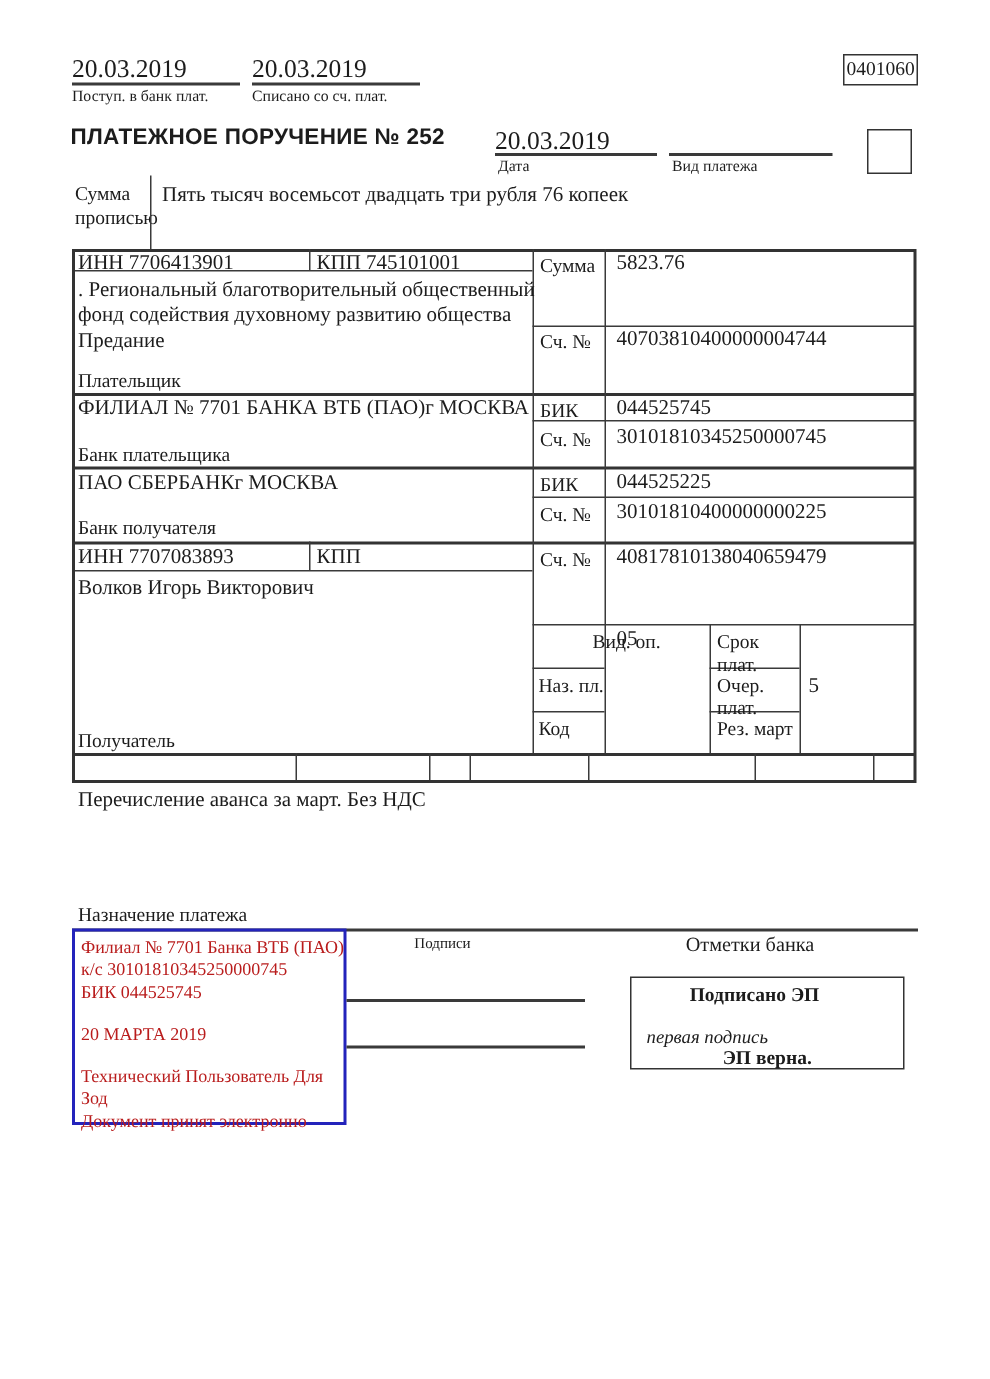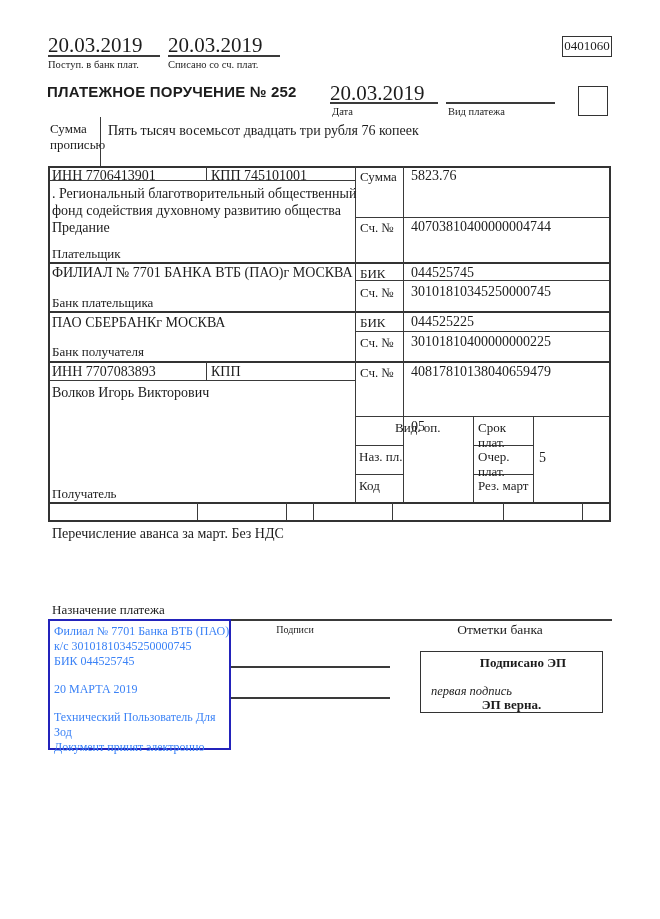--- a/index.html
+++ b/index.html
@@ -3,28 +3,28 @@
 <meta charset="utf-8">
 <style>
   html,body{margin:0;padding:0;background:#ffffff;}
   .page{position:relative;width:660px;height:919px;background:#ffffff;
         font-family:"Liberation Serif","DejaVu Serif",serif;color:#1c1c1c;overflow:hidden;}
   .abs{position:absolute;}
   .hl{position:absolute;background:#3a3a3a;height:1px;}
   .hl2{position:absolute;background:#333333;height:2px;}
   .vl{position:absolute;background:#3a3a3a;width:1px;}
   .vl2{position:absolute;background:#333333;width:2px;}
-  .t15{font-size:21px;line-height:17px;}
+  .t15{font-size:17px;line-height:17px;}
   .t14{font-size:14px;line-height:16px;}
   .t13{font-size:13px;line-height:15px;}
   .t10{font-size:10.5px;line-height:12px;}
   .title{font-family:"Liberation Sans","DejaVu Sans",sans-serif;font-weight:bold;font-size:15px;line-height:17px;letter-spacing:.2px;}
   .box{position:absolute;border:1.5px solid #333;box-sizing:border-box;}
   .bluebox{position:absolute;border:2px solid #2323bb;box-sizing:border-box;}
-  .blue{color:#3b82f6;font-size:12px;line-height:14px;white-space:nowrap;}
+  .blue{color:#b91c1c;font-size:12px;line-height:14px;white-space:nowrap;}
   .center{text-align:center;}
   .bold{font-weight:bold;}
   .ital{font-style:italic;}
   .wrapname{width:305px;}
   .nowrap{white-space:nowrap;}
 </style>
 </head>
 <body>
 
 <div class="page">
@@ -139,17 +139,17 @@
   <div class="abs blue" style="left:54px;top:710px;">Технический Пользователь Для</div>
   <div class="abs blue" style="left:54px;top:725px;">Зод</div>
   <div class="abs blue" style="left:54px;top:740px;">Документ принят электронно</div>
 
   <div class="abs t13 center" style="left:230px;top:622px;width:130px;font-size:10px;">Подписи</div>
   <div class="hl" style="left:231px;top:666px;width:159px;height:1.5px;"></div>
   <div class="hl" style="left:231px;top:697px;width:159px;height:1.5px;"></div>
 
   <div class="abs t13 center" style="left:420px;top:622px;width:160px;font-size:13.5px;">Отметки банка</div>
   <div class="box" style="left:420px;top:651px;width:183px;height:62px;"></div>
-  <div class="abs t13 bold center" style="left:420px;top:655px;width:166px;padding-left:20px;">Подписано ЭП</div>
+  <div class="abs t13 bold center" style="left:420px;top:655px;width:166px;">Подписано ЭП</div>
   <div class="abs t13 ital" style="left:431px;top:684px;font-size:12.5px;">первая подпись</div>
   <div class="abs t13 bold center" style="left:420px;top:697px;width:183px;">ЭП верна.</div>
 
 </div>
 
 </body></html>

